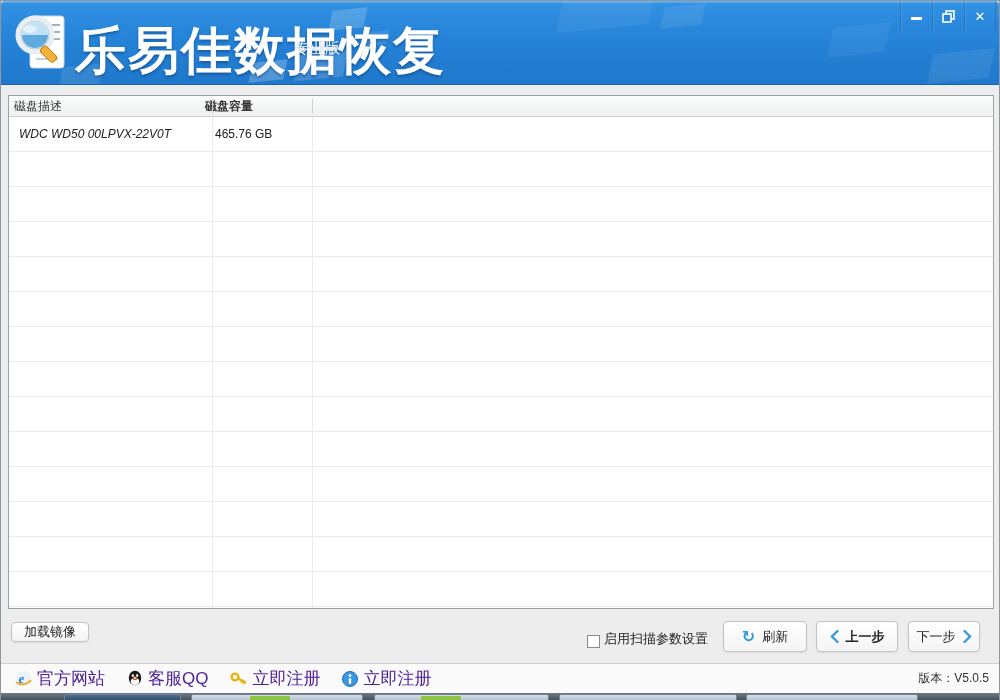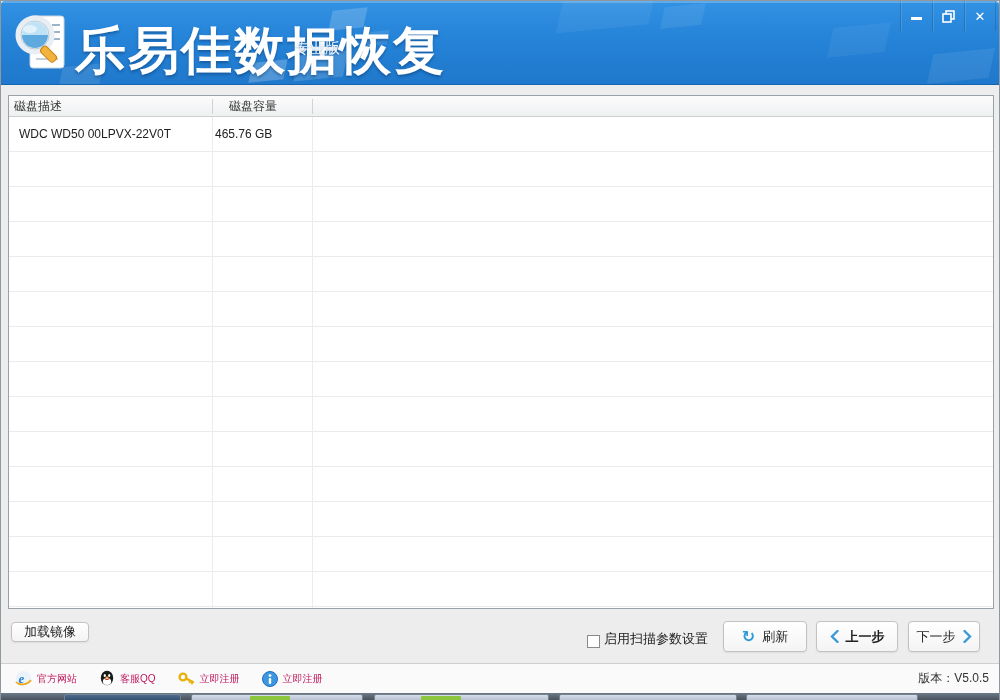--- a/index.html
+++ b/index.html
@@ -33,28 +33,28 @@
   .glyph-close { color:#ffffff; font-size:13px; font-weight:bold; }
 
   
   .disk-table { position:absolute; left:7px; top:94px; width:986px; height:514px;
     background:#ffffff; border:1px solid #9aa2a8; }
   .thead { position:relative; height:21px;
     background:linear-gradient(to bottom,#fcfcfc,#eef0f1);
     border-bottom:1px solid #cfcfcf; }
   .th { position:absolute; top:0; height:21px; line-height:21px; font-size:12px; color:#333; }
   .th-desc { left:5px; }
-  .th-cap  { left:220px; }
+  .th-cap  { left:196px;font-weight:bold; }
   .th-sep { position:absolute; top:3px; width:1px; height:15px; background:#d2d2d2; }
   .tbody { position:relative; height:491px;
     background:repeating-linear-gradient(to bottom, transparent 0 34px, #ebebeb 34px 35px); }
   .vline { position:absolute; top:0; width:1px; height:100%; background:#ececec; }
   .trow { position:absolute; left:0; top:0; width:100%; height:35px; line-height:35px;
     font-size:12px; color:#222; cursor:default; }
-  .td-desc { position:absolute; left:10px; }
+  .td-desc { position:absolute; left:10px;font-style:italic; }
   .td-cap  { position:absolute; left:206px; }
 
   
   .bottom-bar { position:absolute; left:0; top:609px; width:998px; height:53px; }
   .btn { position:absolute; background:linear-gradient(to bottom,#ffffff,#f4f4f4);
     border:1px solid #c2c2c2; border-radius:4px; font-size:13px; color:#222;
     display:flex; align-items:center; justify-content:center; gap:7px; cursor:pointer;
     box-shadow:0 1px 2px rgba(0,0,0,.07); }
   .btn-load    { left:10px;  top:12px; width:78px; height:20px; }
   .btn-refresh { left:722px; top:11px; width:84px; height:31px; }
@@ -65,21 +65,21 @@
   .checkbox-row { position:absolute; left:586px; top:20px; display:flex; align-items:flex-end;
     gap:4px; cursor:pointer; }
   .checkbox { width:13px; height:13px; background:#ffffff; border:1px solid #8a8a8a; }
   .checkbox-label { font-size:13px; color:#222; }
 
   
   .status-bar { position:absolute; left:0; top:662px; width:998px; height:30px;
     background:#fafafa; border-top:1px solid #cfcfcf; display:flex; align-items:center;
     padding-left:14px; }
   .footer-link { display:flex; align-items:center; gap:5px; margin-right:22px; cursor:pointer; }
-  .footer-link span { font-size:10px; color:#be185d; }
+  .footer-link span { font-size:17px; color:#4c1d95; }
   .promo-link { font-size:13px; color:#d40000; text-decoration:underline; margin-left:10px;
     cursor:pointer; }
   .version { position:absolute; right:10px; font-size:12px; color:#333; }
 
   
   .taskbar { position:absolute; left:0; top:692px; width:998px; height:7px;
     background:linear-gradient(to bottom,#6d7a88,#47525d); overflow:hidden; }
   .task-btn { position:absolute; top:1px; height:7px; border-radius:2px 2px 0 0;
     background:linear-gradient(to bottom,#d5dde8,#b8c3d2); border:1px solid #77828f;
     cursor:pointer; }

